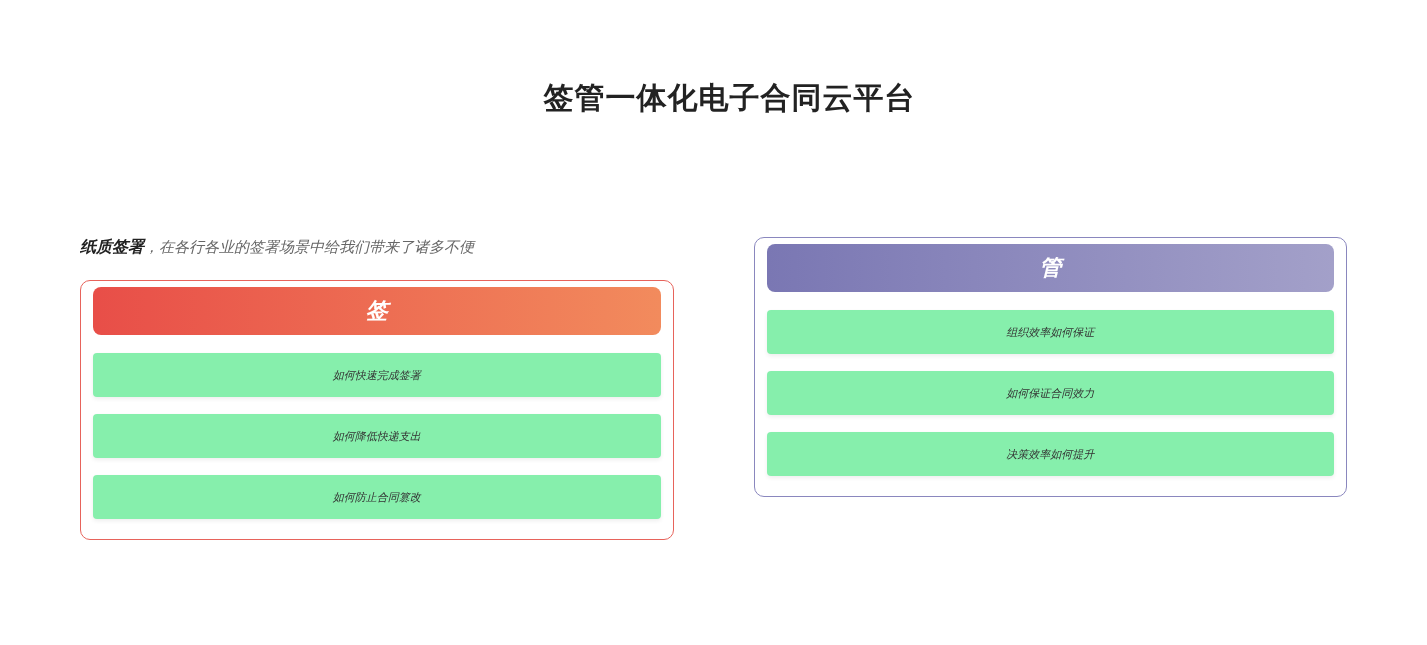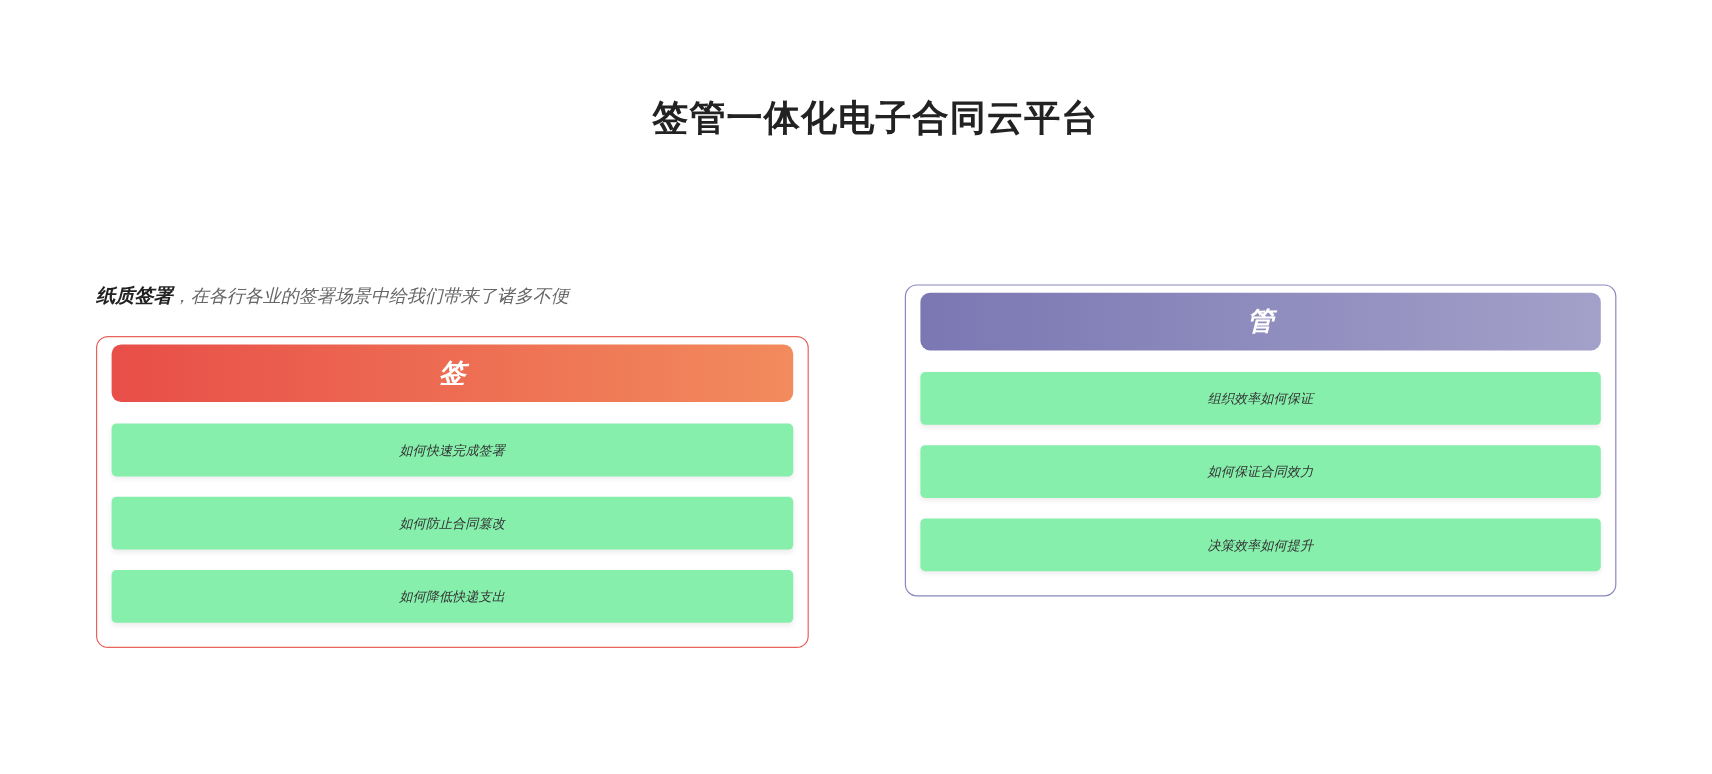--- a/index.html
+++ b/index.html
@@ -97,22 +97,22 @@
 
 <div class="columns">
 
   <div class="col">
     <p class="lead">
       <span class="bold">纸质签署</span><span>，在各行各业的签署场景中给我们带来了诸多不便</span>
     </p>
     <div class="panel panel-sign">
       <div class="panel-header">签</div>
       <div class="item">如何快速完成签署</div>
+      <div class="item">如何降低快递支出</div>
       <div class="item">如何防止合同篡改</div>
-      <div class="item">如何降低快递支出</div>
     </div>
   </div>
 
   <div class="col">
     <div class="panel panel-manage">
       <div class="panel-header">管</div>
       <div class="item">组织效率如何保证</div>
       <div class="item">如何保证合同效力</div>
       <div class="item">决策效率如何提升</div>
     </div>

